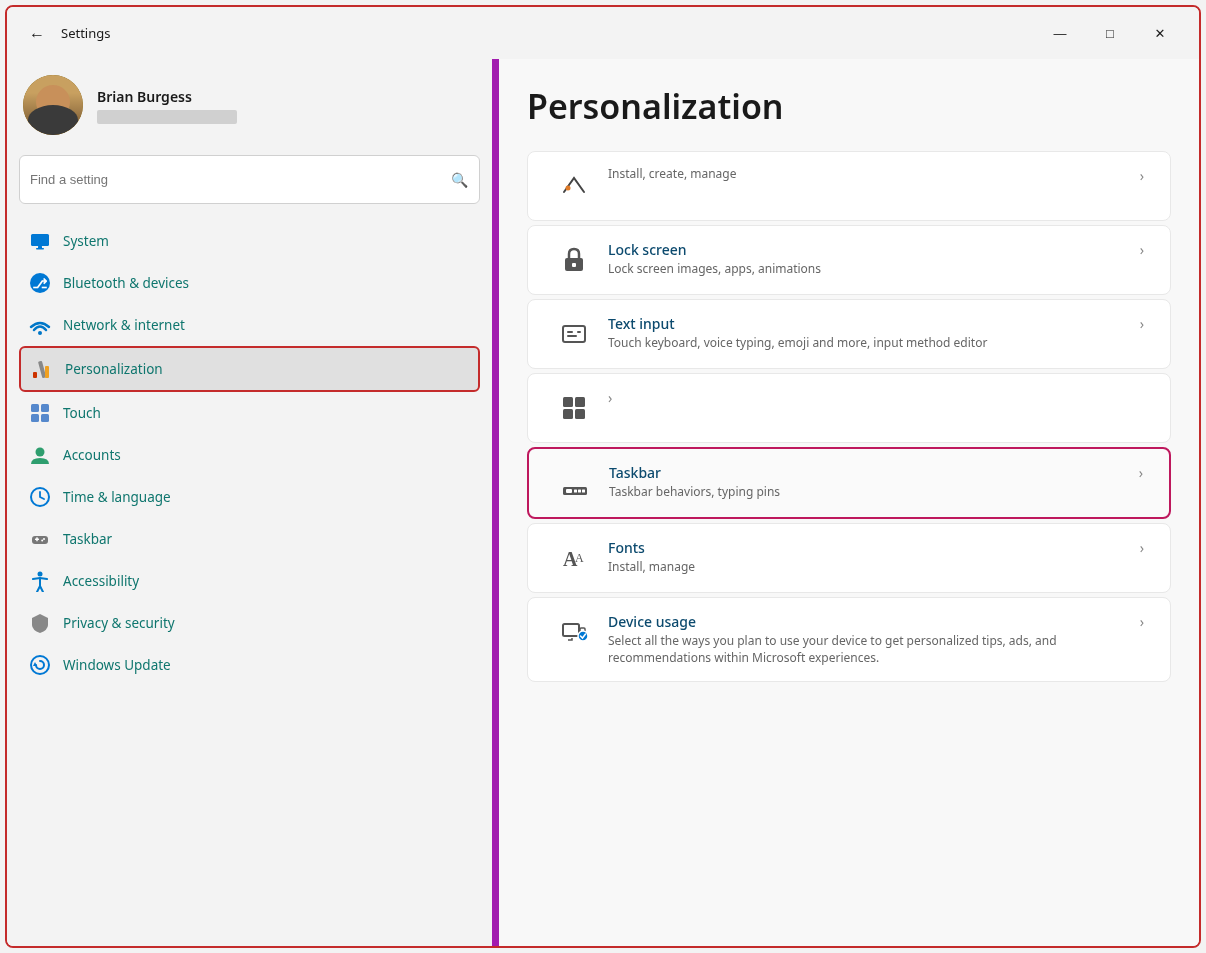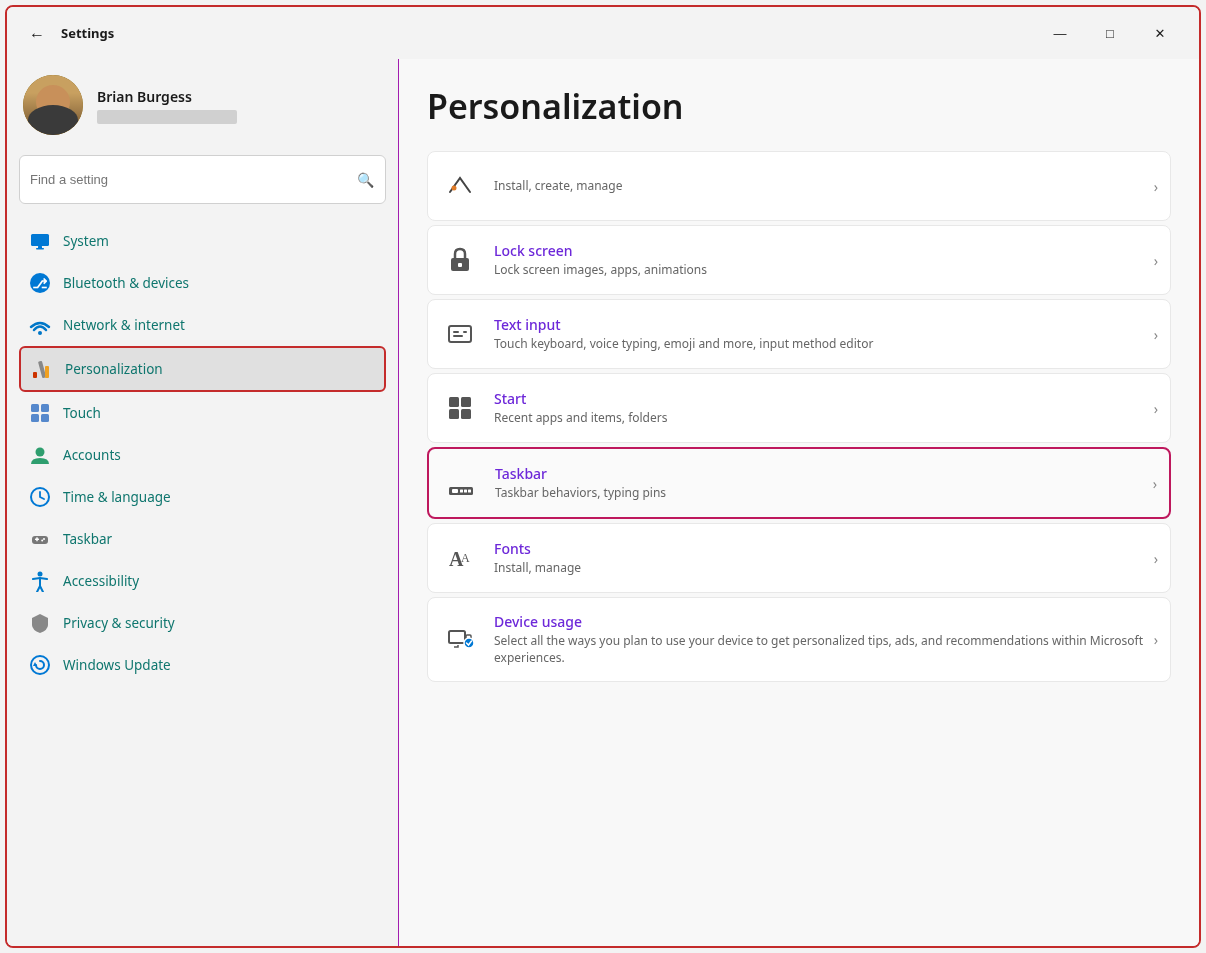--- a/index.html
+++ b/index.html
@@ -31,21 +31,21 @@
       background: #f3f3f3;
       min-height: 44px;
     }
     .title-bar-left {
       display: flex;
       align-items: center;
       gap: 10px;
     }
     .title-bar-title {
       font-size: 13px;
-      font-weight: 700;
+      font-weight: 400;
       color: #1a1a1a;
     }
     .title-bar-controls {
       display: flex;
       gap: 4px;
     }
     .title-btn {
       width: 46px;
       height: 32px;
       border: none;
@@ -70,27 +70,27 @@
       display: flex;
       align-items: center;
       justify-content: center;
     }
     .content {
       display: flex;
       flex: 1;
       overflow: hidden;
     }
     .sidebar {
-      width: 392px;
+      width: 492px;
       background: #f3f3f3;
       display: flex;
       flex-direction: column;
       padding: 0 8px;
       overflow-y: auto;
-      border-right: 1px solid #a21caf;
+      border-right: 7px solid #a21caf;
     }
     .user-section {
       display: flex;
       align-items: center;
       padding: 16px 8px 20px 8px;
       gap: 14px;
     }
     .avatar {
       width: 60px;
       height: 60px;
@@ -204,24 +204,23 @@
       color: #1a1a1a;
       margin-bottom: 22px;
     }
     .settings-list {
       display: flex;
       flex-direction: column;
       gap: 4px;
     }
     .setting-item {
       display: flex;
-      align-items: center;
       background: white;
       border-radius: 8px;
-      padding: 14px 12px;
+      padding: 14px 26px;
       cursor: pointer;
       border: 1px solid #e8e8e8;
       min-height: 66px;
     }
     .setting-item.highlighted {
       border: 2px solid #be185d;
       background: #fafafa;
     }
     .setting-icon {
       width: 40px;
@@ -233,21 +232,21 @@
       margin-right: 14px;
       color: #444;
       font-size: 20px;
     }
     .setting-text {
       flex: 1;
     }
     .setting-title {
       font-size: 14px;
       font-weight: 500;
-      color: #6d28d9;
+      color: #0c4a6e;
       margin-bottom: 2px;
     }
     .setting-desc {
       font-size: 12px;
       color: #666;
       line-height: 1.4;
     }
     .setting-arrow {
       font-size: 14px;
       color: #888;
@@ -471,24 +470,20 @@
 
         <div class="setting-item">
           <div class="setting-icon">
             <svg width="28" height="28" viewBox="0 0 28 28">
               <rect x="3" y="3" width="10" height="10" rx="1.5" fill="#555"></rect>
               <rect x="15" y="3" width="10" height="10" rx="1.5" fill="#555"></rect>
               <rect x="3" y="15" width="10" height="10" rx="1.5" fill="#555"></rect>
               <rect x="15" y="15" width="10" height="10" rx="1.5" fill="#555"></rect>
             </svg>
           </div>
-          <div class="setting-text">
-            <div class="setting-title">Start</div>
-            <div class="setting-desc">Recent apps and items, folders</div>
-          </div>
           <span class="setting-arrow">›</span>
         </div>
 
         <div class="setting-item highlighted">
           <div class="setting-icon">
             <svg width="28" height="28" viewBox="0 0 28 28">
               <rect x="2" y="18" width="24" height="8" rx="1.5" fill="#555"></rect>
               <rect x="5" y="20" width="6" height="4" rx="1" fill="white"></rect>
               <rect x="13" y="20.5" width="3" height="3" rx="0.5" fill="white"></rect>
               <rect x="17" y="20.5" width="3" height="3" rx="0.5" fill="white"></rect>

